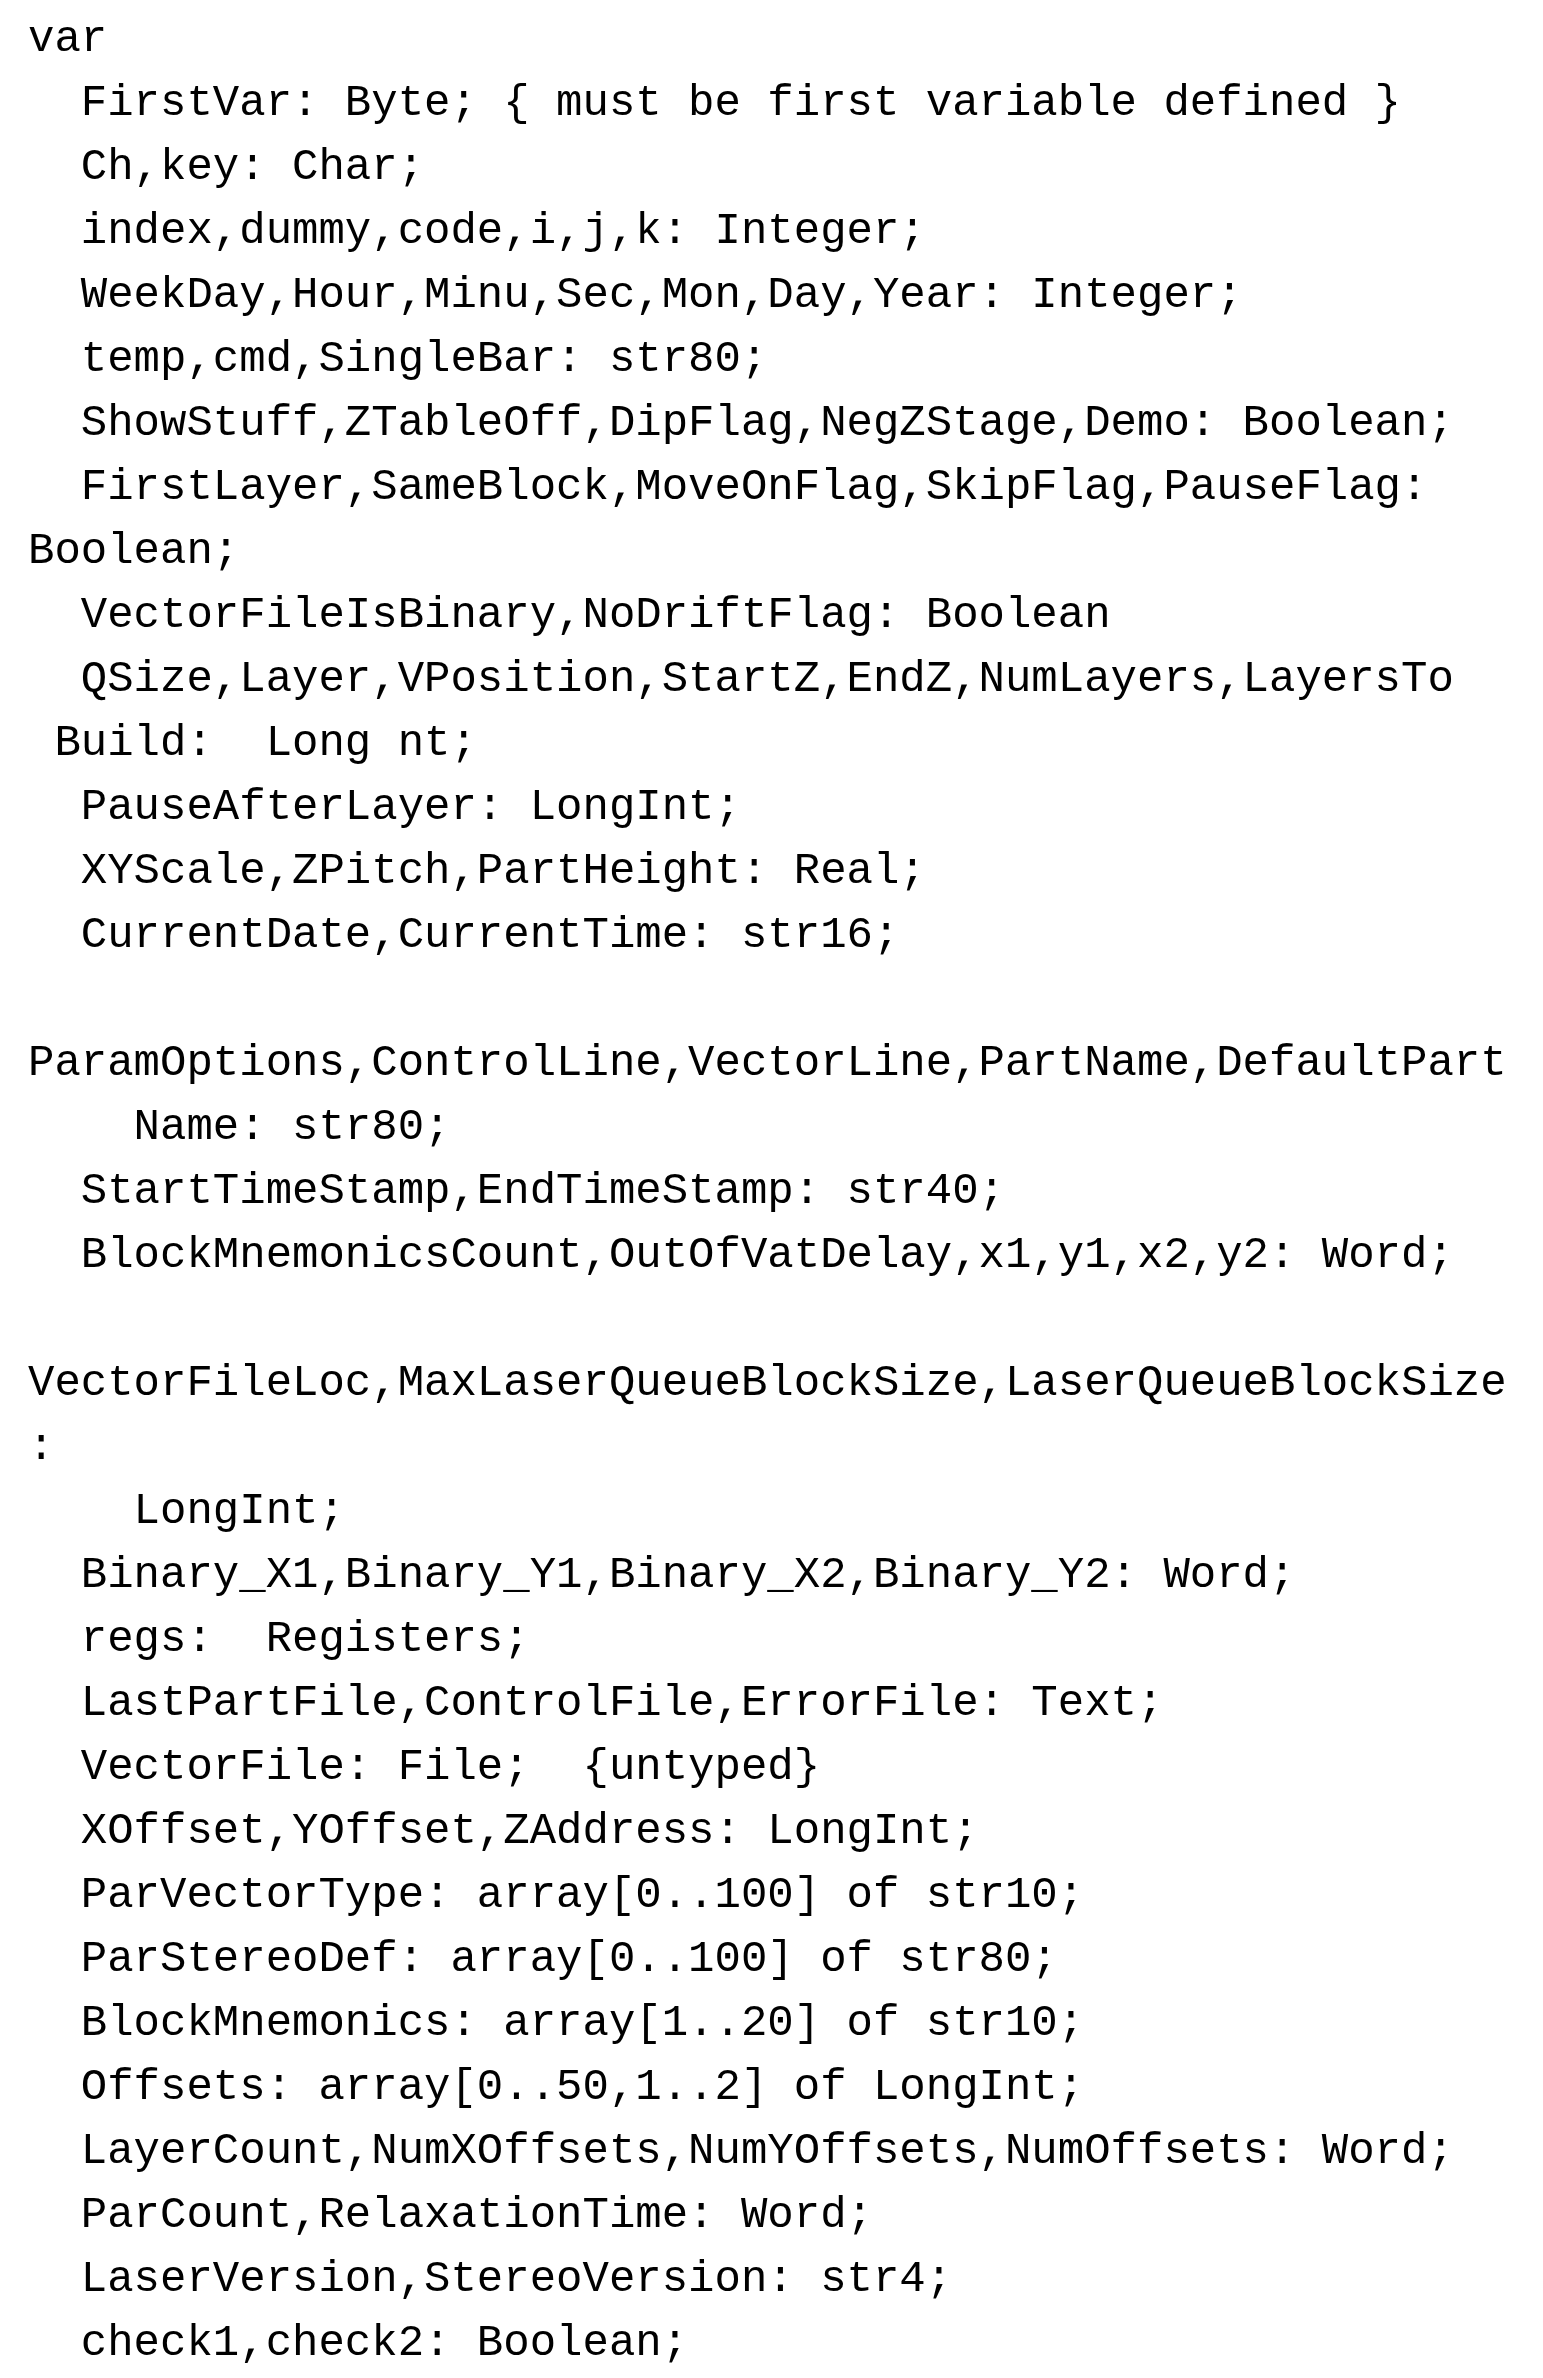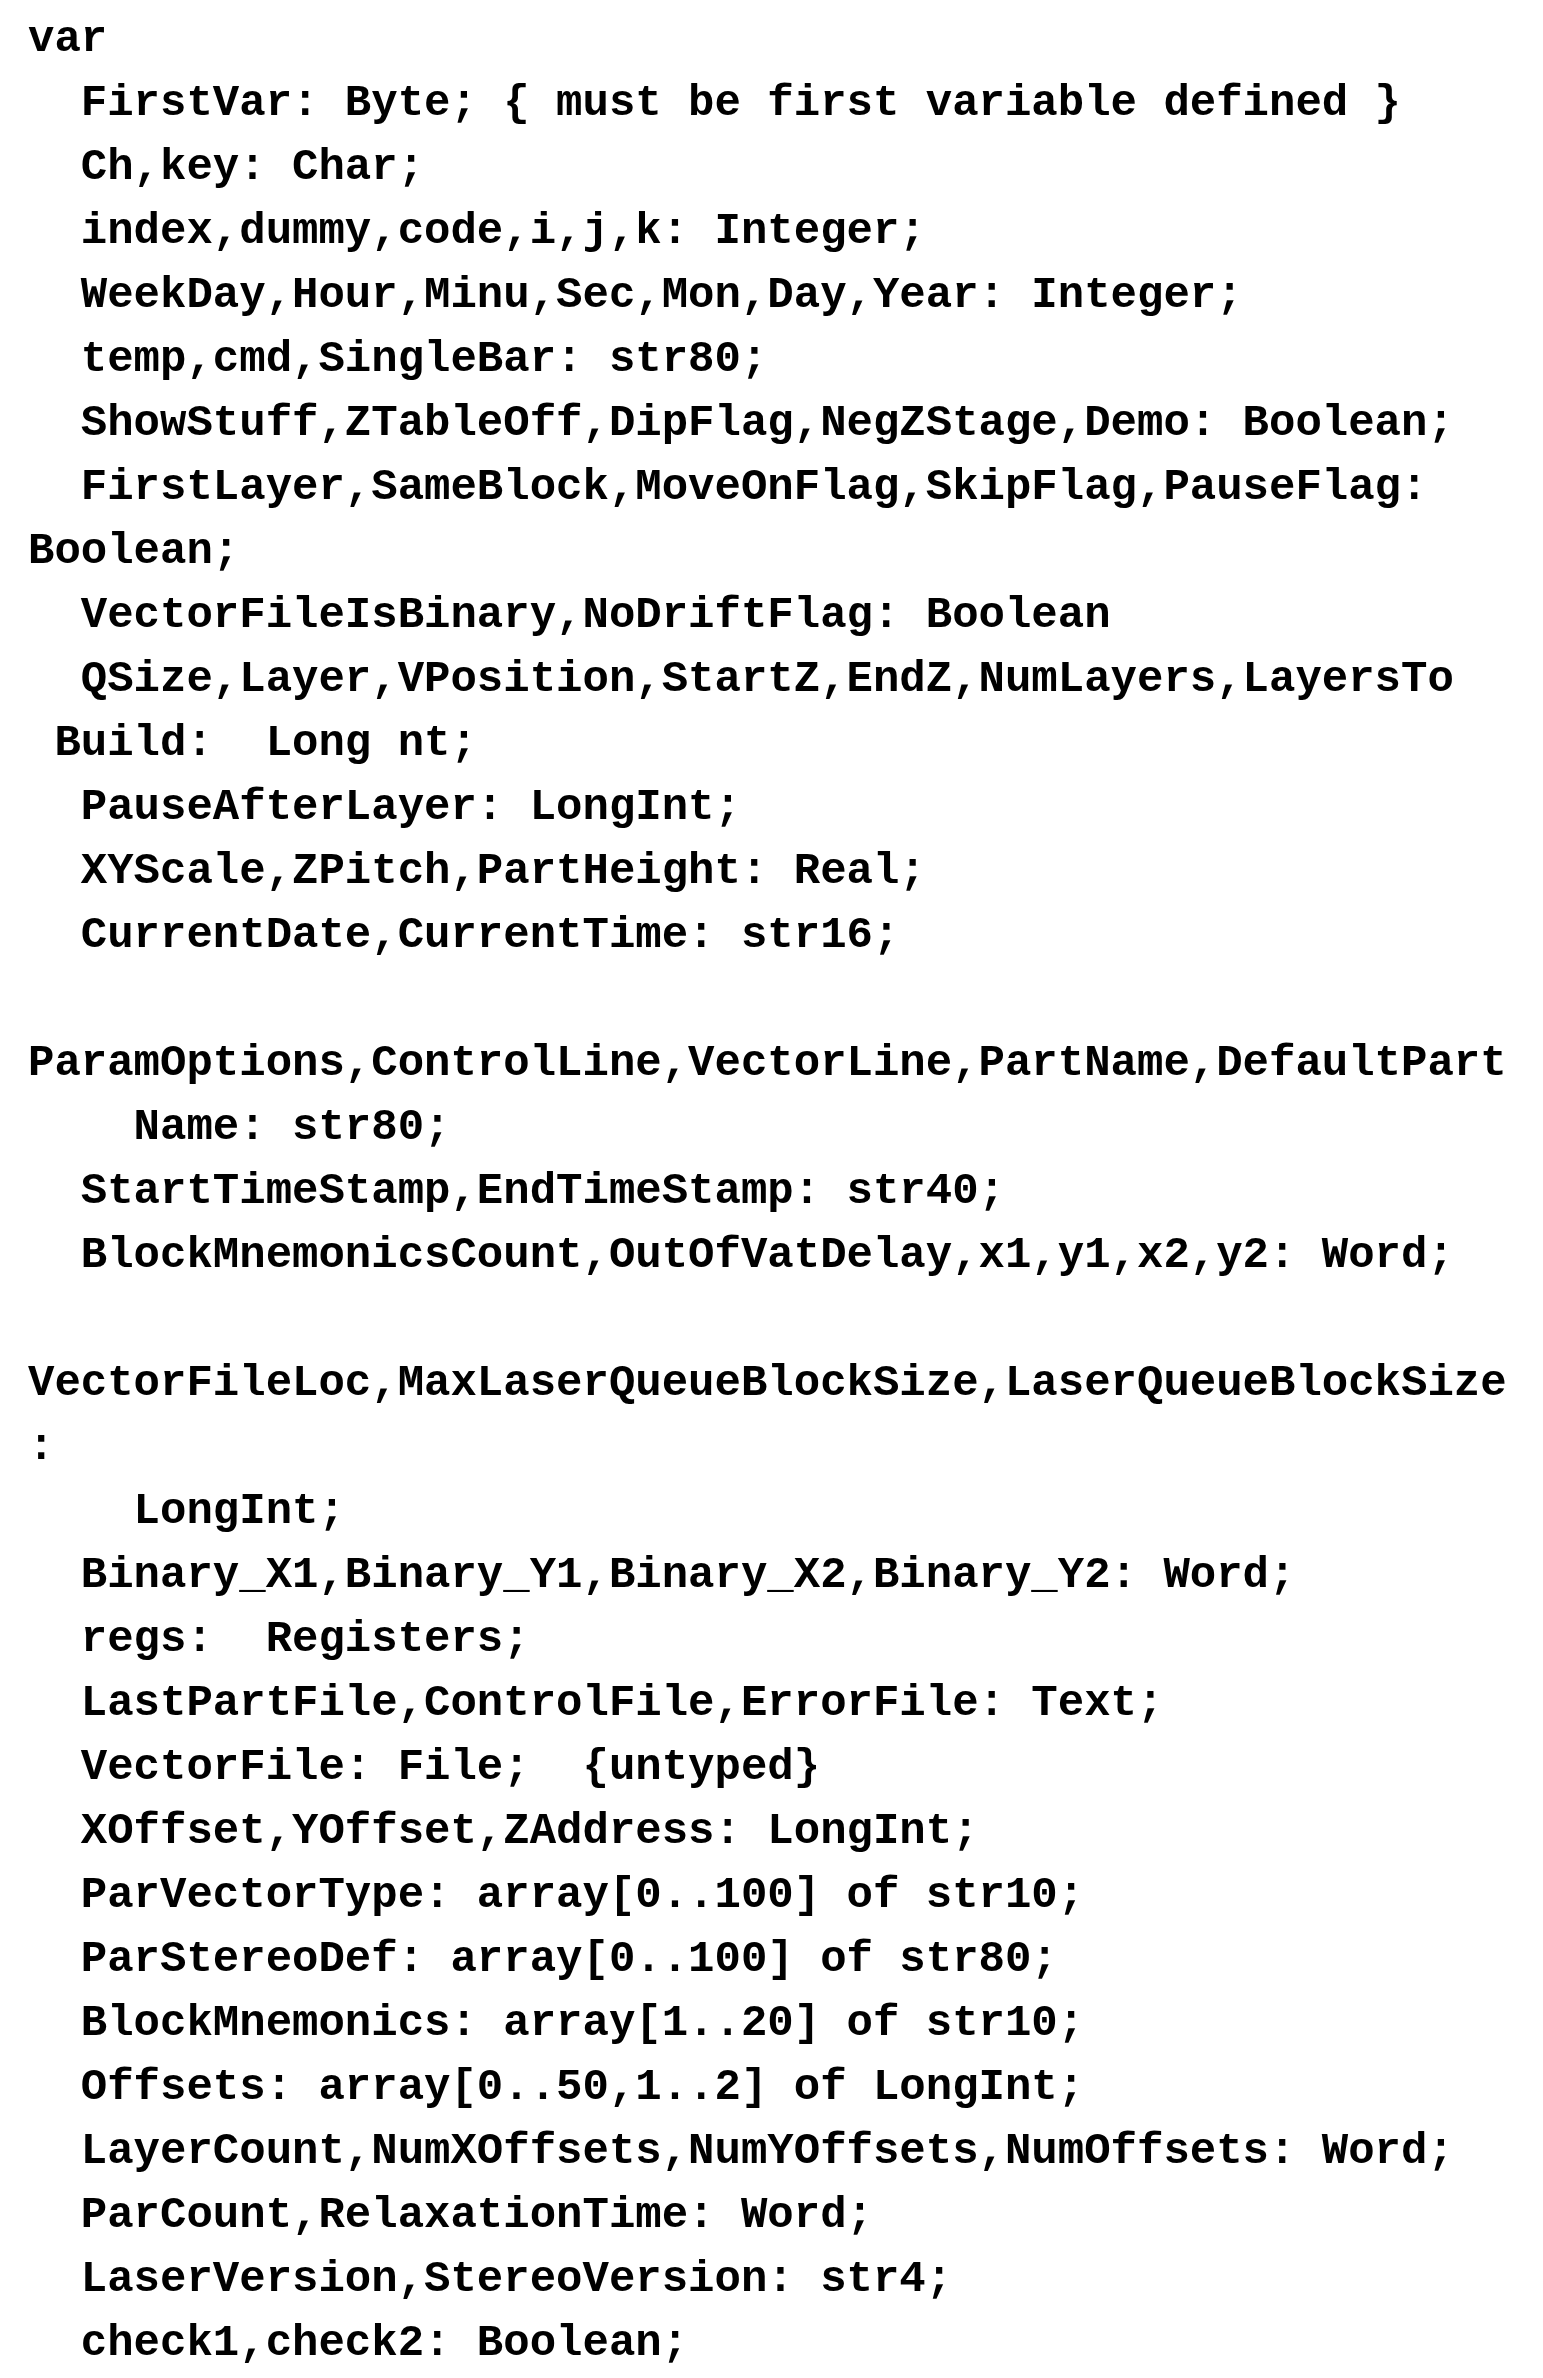--- a/index.html
+++ b/index.html
@@ -15,21 +15,21 @@
   .page {
     box-sizing: border-box;
     width: 1543px;
     height: 2378px;
     background: #ffffff;
     padding: 7.4px 0 0 28px;
   }
   .code-listing {
     margin: 0;
     font-family: "Liberation Mono", "DejaVu Sans Mono", monospace;
-    font-weight: 700;
+    font-weight: 400;
     font-size: 44px;
     line-height: 64px;
     color: #000000;
     white-space: pre;
   }
   .code-line {
     min-height: 64px;
     white-space: pre;
   }
 </style>

